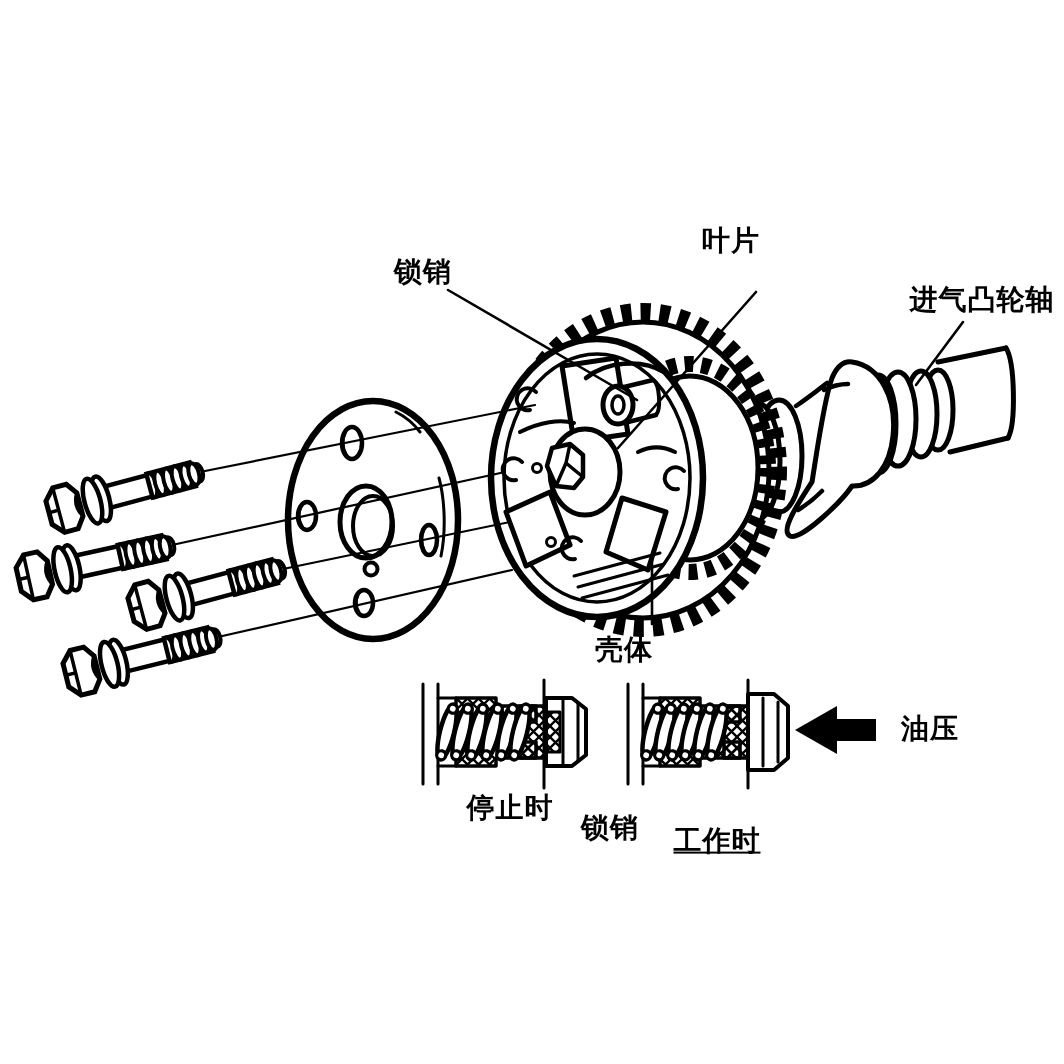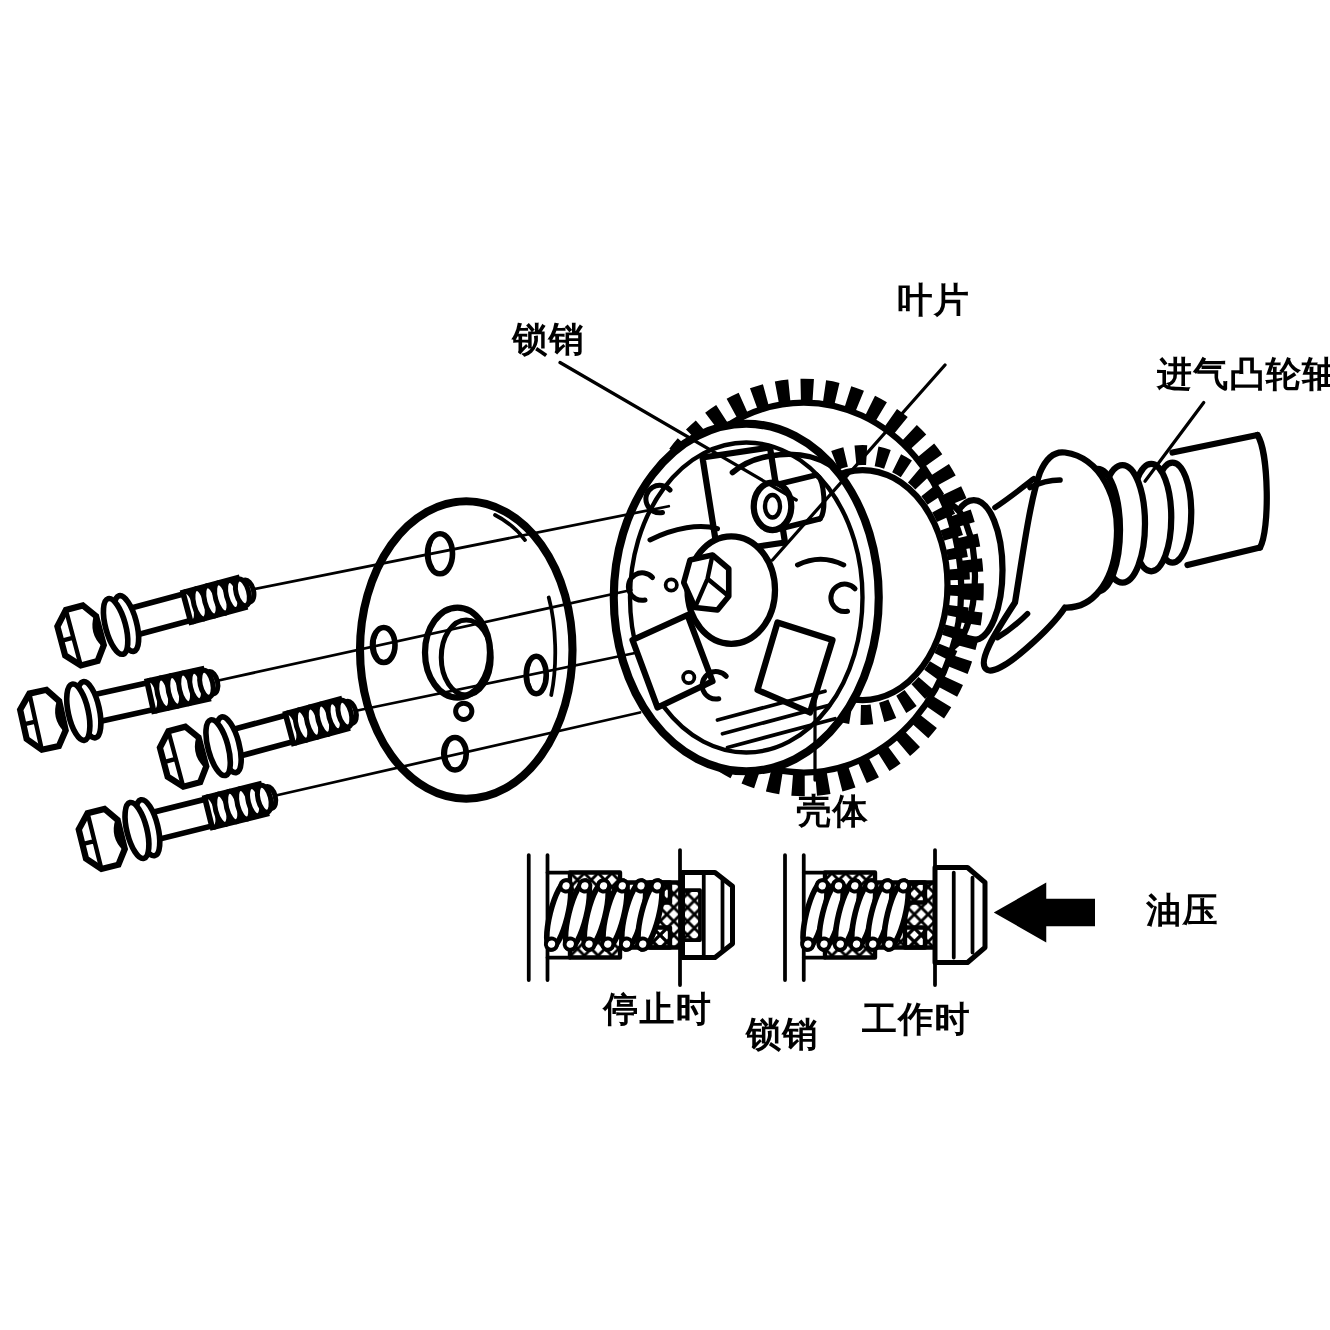--- a/index.html
+++ b/index.html
@@ -9,21 +9,21 @@
   }
   #art{position:absolute;left:0;top:0;}
   .ink{stroke:#000000;fill:none;stroke-linecap:round;stroke-linejoin:round;}
   .s2{stroke-width:2.2;} .s3{stroke-width:3;} .s35{stroke-width:3.5;}
   .s4{stroke-width:4;} .s45{stroke-width:4.5;} .s5{stroke-width:5;} .s6{stroke-width:6.5;}
   .wf{fill:#ffffff;} .bf{fill:#000000;stroke:none;}
   .hatch{fill:url(#xh);}
   .lbl{
     position:absolute;transform:translate(-50%,-50%);
     color:#000;font-size:28px;font-weight:600;letter-spacing:1px;
-    white-space:nowrap;line-height:1.1;margin-left:16px;
+    white-space:nowrap;line-height:1.1;
   }
   .lbl.small{font-size:26px;letter-spacing:0;}
 </style>
 </head>
 <body>
 
 <div id="stage">
 
 <svg id="art" width="1064" height="1064" viewBox="0 0 1064 1064">
   <defs>
@@ -179,19 +179,19 @@
     <path class="s4 wf" d="M748,694 L774,694 L788,706 L788,758 L774,770 L748,770 Z"></path>
     <path class="s3" d="M763,698 V766 M778,702 V762"></path>
   </g>
 
   <polygon class="bf" points="795,730 837,706 837,719 876,719 876,741 837,741 837,754"></polygon>
 </svg>
 
 <div class="lbl" style="left:423px;top:272px;">锁销</div>
 <div class="lbl" style="left:731px;top:241px;">叶片</div>
 <div class="lbl" style="left:982px;top:300px;text-align:center;">进气凸轮轴</div>
-<div class="lbl" style="left:650px;top:650px;">壳体</div>
+<div class="lbl" style="left:624px;top:650px;">壳体</div>
 <div class="lbl" style="left:510px;top:808px;">停止时</div>
 <div class="lbl" style="left:610px;top:828px;">锁销</div>
-<div class="lbl" style="left:717px;top:816px;">工作时</div>
+<div class="lbl" style="left:717px;top:841px;text-decoration:underline;">工作时</div>
 <div class="lbl" style="left:930px;top:729px;text-align:right;">油压</div>
 
 </div>
 
 </body></html>

